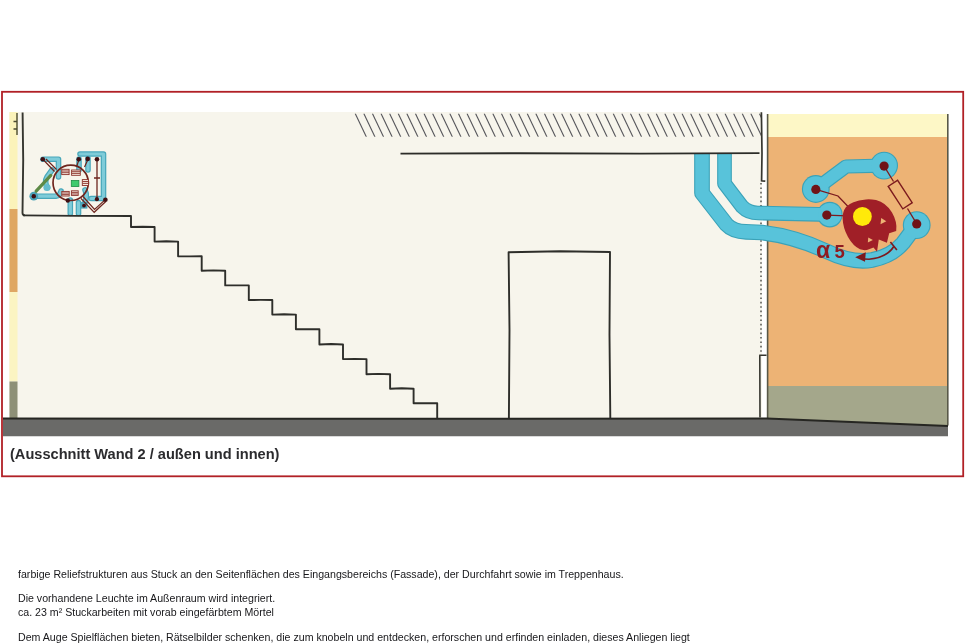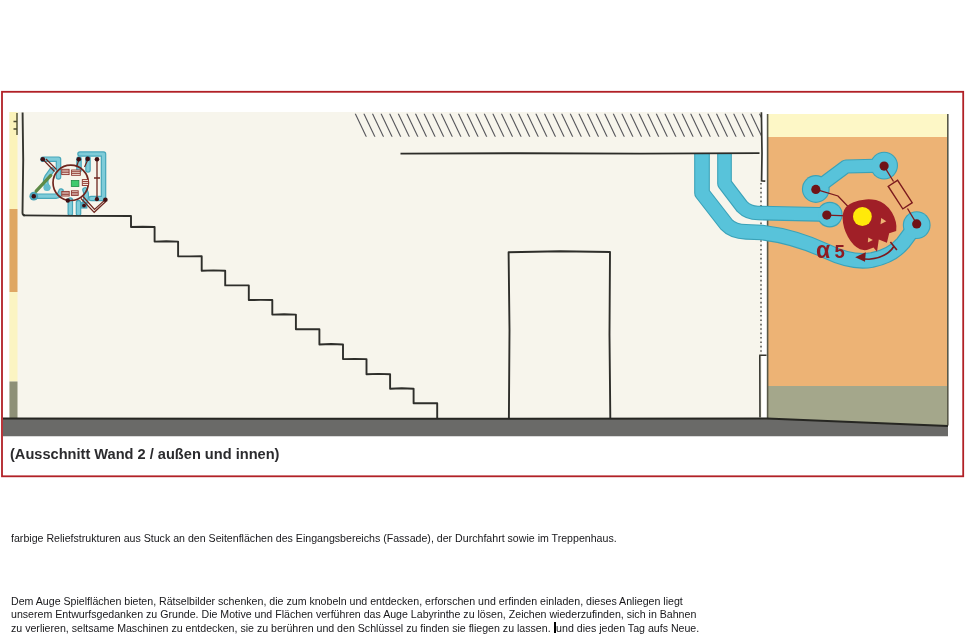--- a/index.html
+++ b/index.html
@@ -1,17 +1,17 @@
 <!DOCTYPE html>
 <html><head>
 <meta charset="utf-8">
 <style>
 html,body{margin:0;padding:0;background:#ffffff;font-family:"Liberation Sans",sans-serif;}
 #page{position:relative;width:970px;height:644px;overflow:hidden;}
-.txt{position:absolute;left:11px;font-size:10.62px;line-height:13.45px;color:#17171a;white-space:nowrap;}
+.txt{position:absolute;left:18px;font-size:10.62px;line-height:13.45px;color:#17171a;white-space:nowrap;margin-top:36px;}
 </style>
 </head>
 <body>
 <div id="page">
 <svg width="970" height="644" viewBox="0 0 970 644" style="position:absolute;left:0;top:0">
 
 <rect x="2" y="92" width="961" height="384" fill="#ffffff"></rect>
 
 <rect x="9" y="112" width="753" height="306.5" fill="#f7f5ec"></rect>
 
@@ -254,15 +254,16 @@
 
 <path d="M 3,418.5 L 400,418.8 L 767,418.5 L 948,426" stroke="#262622" stroke-width="2" fill="none"></path>
 
 <rect x="2" y="91.8" width="961.2" height="384.5" fill="none" stroke="#b12026" stroke-width="1.8"></rect>
 
 <text x="10" y="459" font-family="Liberation Sans, sans-serif" font-size="14.6" font-weight="bold" fill="#2b2b2e">(Ausschnitt Wand 2 / außen und innen)</text>
 </svg>
 
 <div class="txt" style="top:531.6px">farbige Reliefstrukturen aus Stuck an den Seitenflächen des Eingangsbereichs (Fassade), der Durchfahrt sowie im Treppenhaus.</div>
 
+<div class="txt" style="top:556.3px">Die vorhandene Leuchte im Außenraum wird integriert.<br>ca. 23 m² Stuckarbeiten mit vorab eingefärbtem Mörtel</div>
 
 <div class="txt" style="top:595.0px">Dem Auge Spielflächen bieten, Rätselbilder schenken, die zum knobeln und entdecken, erforschen und erfinden einladen, dieses Anliegen liegt<br>unserem Entwurfsgedanken zu Grunde. Die Motive und Flächen verführen das Auge Labyrinthe zu lösen, Zeichen wiederzufinden, sich in Bahnen<br>zu verlieren, seltsame Maschinen zu entdecken, sie zu berühren und den Schlüssel zu finden sie fliegen zu lassen. <span style="display:inline-block;width:2.5px;height:11px;background:#000;vertical-align:-1px"></span>und dies jeden Tag aufs Neue.</div>
 </div>
 
 </body></html>

